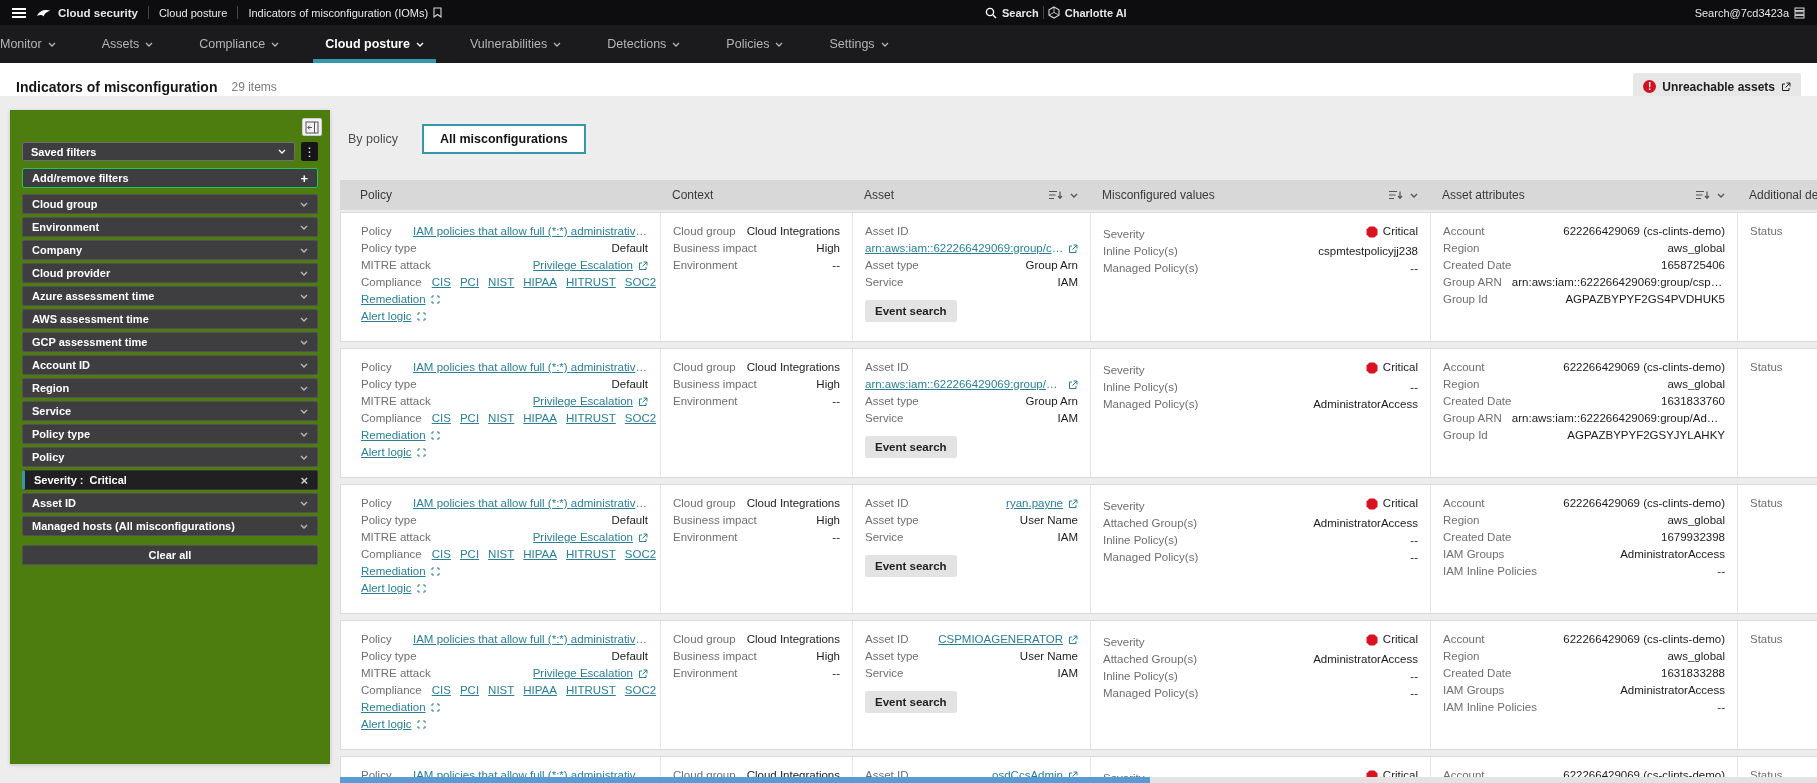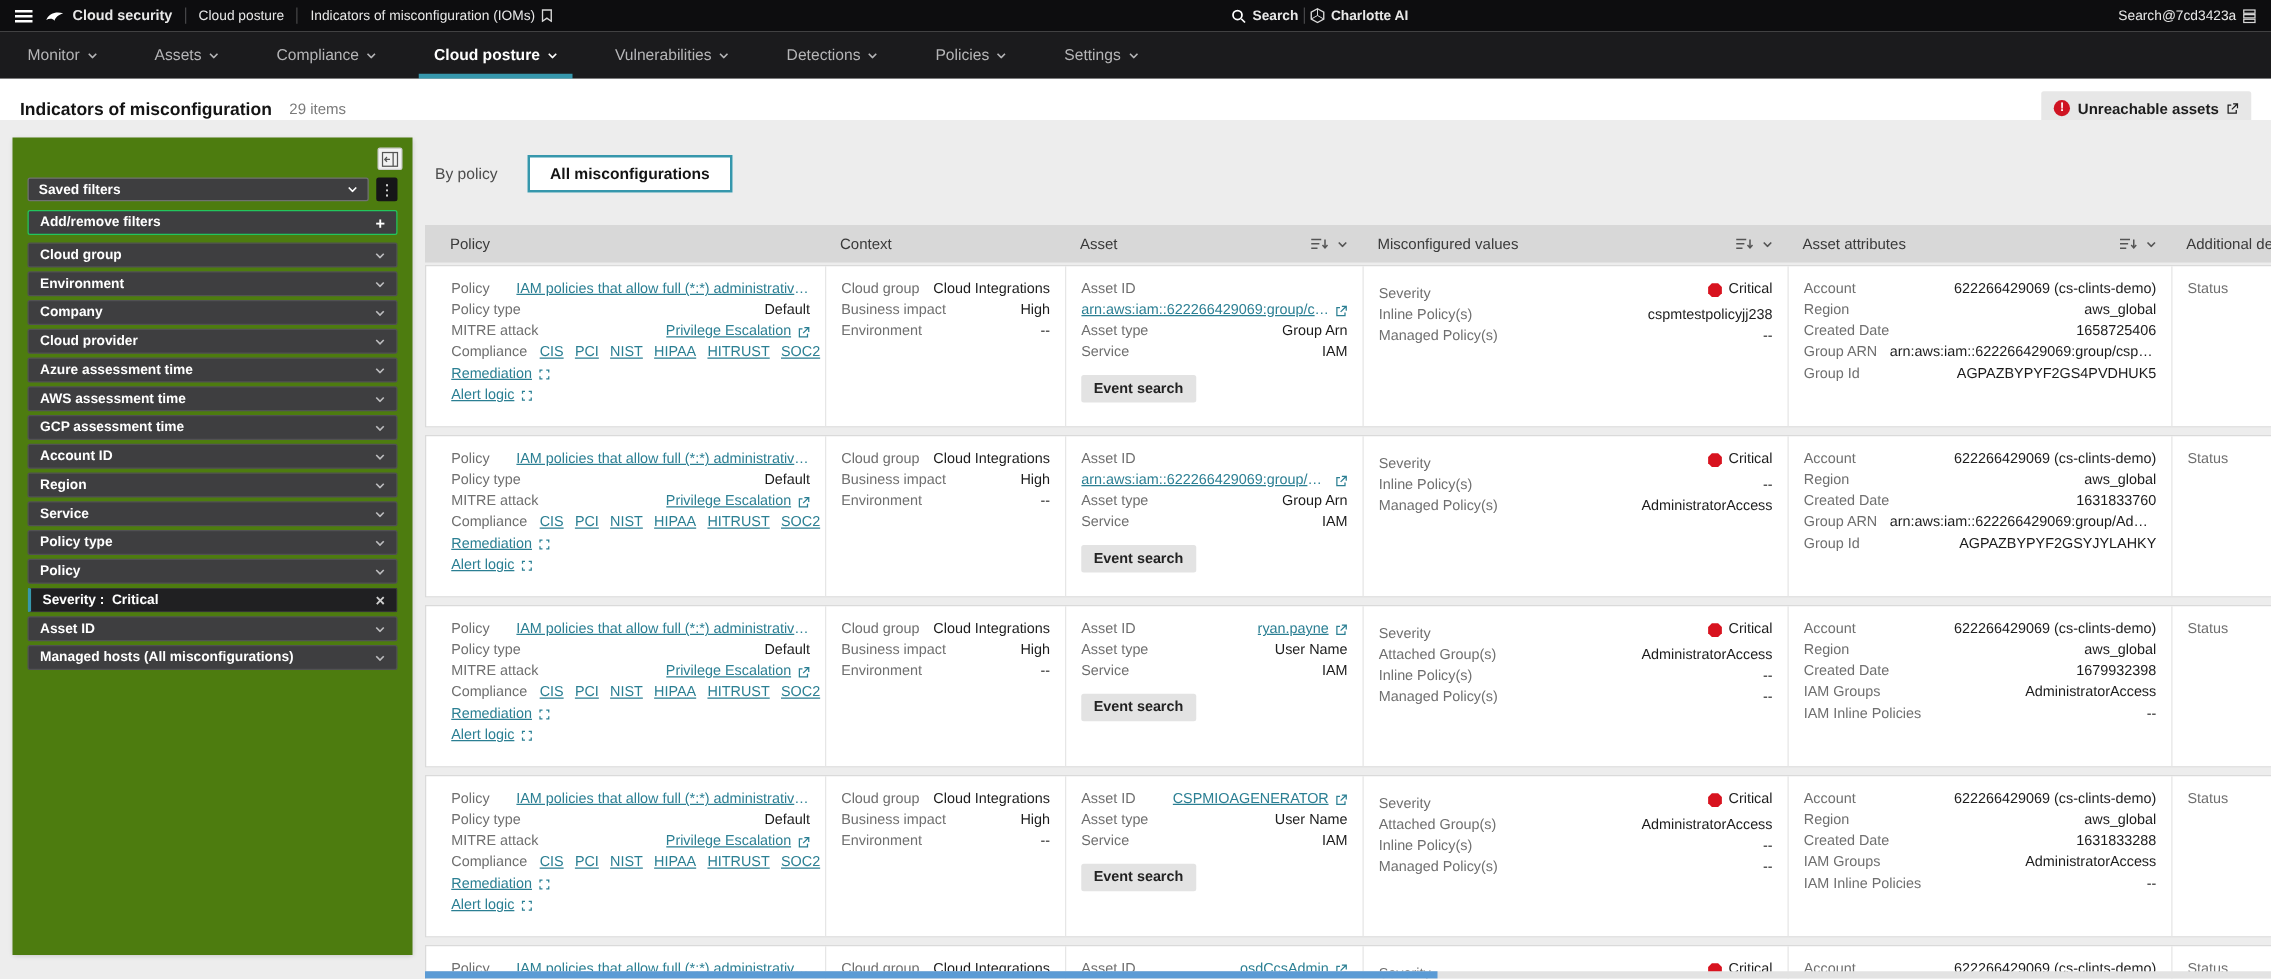--- a/index.html
+++ b/index.html
@@ -13,21 +13,21 @@
   .burger { width: 14px; height: 10px; border-top: 2px solid #fff; border-bottom: 2px solid #fff; position: relative; cursor: pointer; }
   .burger::after { content: ""; position: absolute; left: 0; top: 2px; width: 100%; height: 2px; background: #fff; }
   .brand { display: flex; align-items: center; gap: 6px; font-weight: bold; font-size: 11.5px; }
   .tb-item { display: flex; align-items: center; gap: 5px; cursor: pointer; }
   .tb-right { margin-left: auto; display: flex; align-items: center; gap: 4px; }
   .spacer-wide { width: 560px; }
   .icn { display: inline-flex; align-items: center; line-height: 0; }
 
   
   .navbar { position: absolute; top: 25px; left: 0; width: 100%; height: 38px; background: #1b1b1d;
-            display: flex; align-items: stretch; padding-left: 22px; gap: 46px; }
+            display: flex; align-items: stretch; gap: 46px; }
   .nav-item { display: flex; align-items: center; gap: 6px; color: #b5b5b7; font-size: 12.5px; position: relative; cursor: pointer; }
   .nav-item.active { color: #fff; font-weight: bold; }
   .nav-item.active::after { content: ""; position: absolute; left: -12px; right: -12px; bottom: 0; height: 4px; background: #3697ac; }
 
   
   .pagehead { position: absolute; top: 63px; left: 0; width: 100%; height: 47px; background: #fff;
               display: flex; align-items: center; padding: 0 16px; }
   .page-title { font-size: 14px; font-weight: bold; color: #141414; }
   .page-count { font-size: 12px; color: #7a7a7a; margin-left: 14px; }
   .unreach-btn { margin-left: auto; background: #e7e7e7; border: none; border-radius: 2px; height: 24px;
@@ -379,20 +379,23 @@
           </span>
         </div>
         <div class="pill">
           <span>Managed hosts (All misconfigurations)</span>
           <span class="icn chevc">
             <svg width="8" height="5" viewBox="0 0 8 5">
               <path d="M1 1l3 3 3-3" fill="none" stroke="currentColor" stroke-width="1.3"></path>
             </svg>
           </span>
         </div>
+        <button class="clear-btn">
+          <span>Clear all</span>
+        </button>
       </div>
   </div>
 
   <div class="main">
     <div class="tabs">
       <span class="tab">By policy</span>
       <span class="tab active">All misconfigurations</span>
     </div>
     <div class="thead">
         <div class="hcell">

